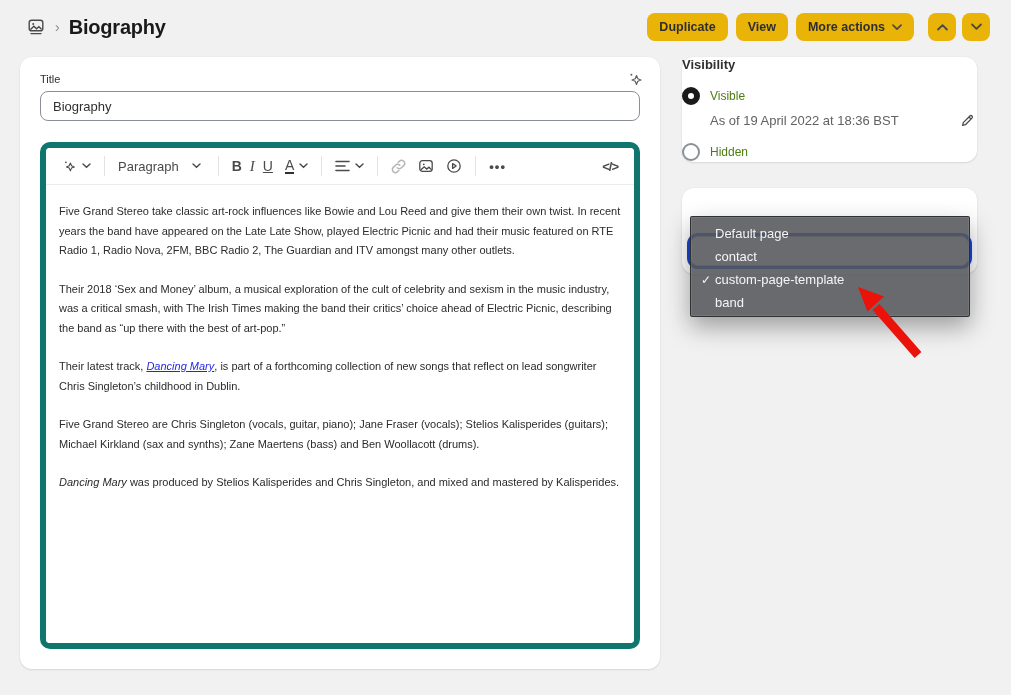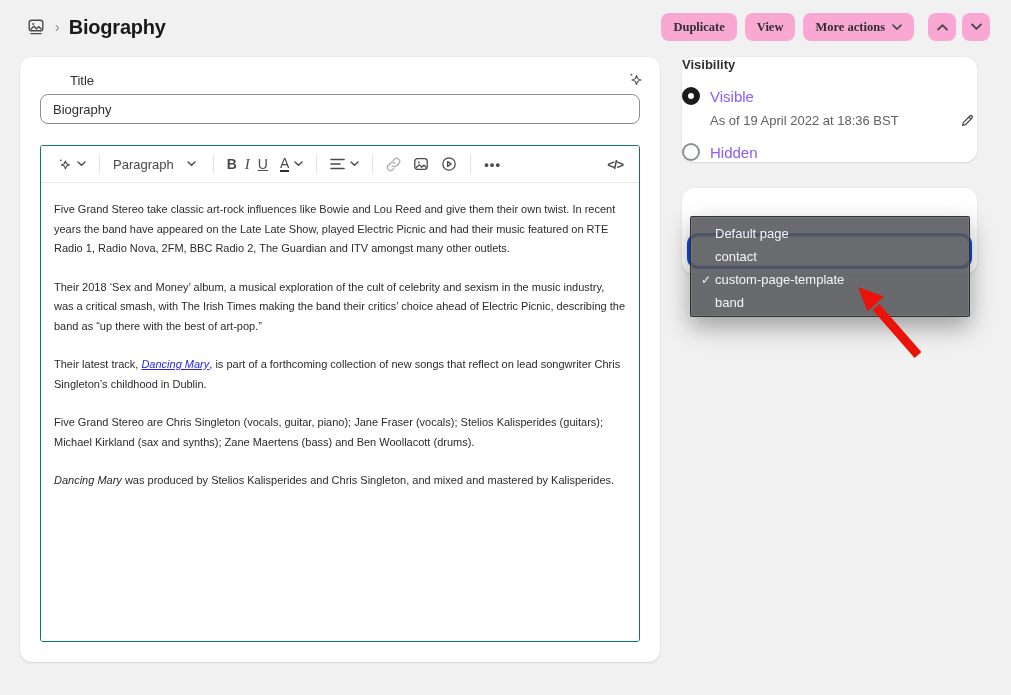--- a/index.html
+++ b/index.html
@@ -14,47 +14,47 @@
   
   .page-header{
     height:54px; display:flex; align-items:center; justify-content:space-between;
     padding:0 21px 0 26px;
   }
   .breadcrumb{ display:flex; align-items:center; gap:9px; }
   .crumb-chev{ color:#8a8a8a; font-size:14px; line-height:1; }
   .page-title{ font-size:20px; font-weight:700; color:#1a1a1a; letter-spacing:-0.2px; }
   .actions{ display:flex; align-items:center; gap:8px; }
   .btn{
-    background:#f9a8d4; border:none; border-radius:8px; height:28px;
-    padding:0 12px; font-family:Liberation Serif, serif;
+    background:#eab308; border:none; border-radius:8px; height:28px;
+    padding:0 12px; font-family:Liberation Sans, sans-serif;
     font-size:12.5px; font-weight:600; color:#302f2f;
     display:flex; align-items:center; gap:7px; cursor:pointer;
   }
   .btn.icon-btn{ width:28px; padding:0; justify-content:center; }
   .btn + .btn{ margin-left:0; }
   .arrow-group{ display:flex; gap:6px; margin-left:6px; }
 
   
   .content-row{ display:flex; align-items:flex-start; gap:22px; padding:3px 0 0 20px; }
   .card{
     background:#fff; border-radius:12px;
     box-shadow:0 1px 2px rgba(0,0,0,.10), 0 0 2px rgba(0,0,0,.06);
   }
   .main-card{ width:640px; padding:16px 20px 20px; position:relative; }
-  .field-label{ display:block; font-size:13px; color:#303030; margin-bottom:6px;margin-left:30px; }
+  .field-label{ display:block; font-size:11px; color:#303030; margin-bottom:6px; }
   .text-input{
     width:100%; height:30px; border:1px solid #898f94; border-radius:8px;
     padding:0 12px; font-family:"Liberation Sans",sans-serif; font-size:13px; color:#303030;
     background:#fff; outline:none;
   }
   .sparkle-corner{ position:absolute; top:14px; right:16px; cursor:pointer; }
   .content-block{ margin-top:21px; }
 
   
-  .editor{ border:1px solid #0f766e; border-radius:3px; overflow:hidden; margin-top:0; }
+  .editor{ border:6px solid #0f766e; border-radius:10px; overflow:hidden; margin-top:0; }
   .toolbar{
     display:flex; align-items:center; height:37px; padding:0 10px;
     border-bottom:1px solid #ebebeb; background:#fff;
   }
   .tb-btn{
     display:flex; align-items:center; gap:5px; padding:4px 6px; border-radius:6px;
     color:#4a4a4a; font-size:13px; background:none; border:none; cursor:pointer;
     font-family:"Liberation Sans",sans-serif;
   }
   .tb-btn.disabled{ color:#b5b5b5; cursor:default; }
@@ -75,21 +75,21 @@
   .rt-italic{ font-style:italic; }
 
   
   .side{ width:295px; position:relative; }
   .vis-card{ }
   .card-heading{ font-size:13px; font-weight:700; color:#303030; margin-bottom:14px; }
   .radio-row{ display:flex; align-items:center; gap:10px; min-height:20px; cursor:pointer; }
   .radio{ width:18px; height:18px; border-radius:50%; background:#fff; flex:none; }
   .radio.on{ border:6px solid #1a1a1a; }
   .radio.off{ border:2px solid #8c9196; }
-  .radio-label{ font-size:15px; color:#8b5cf6; }
+  .radio-label{ font-size:12px; color:#4d7c0f; }
   .vis-note-row{
     display:flex; align-items:center; justify-content:space-between;
     padding-left:28px; margin-top:5px; margin-bottom:12px;
   }
   .vis-note{ font-size:13px; color:#616161; }
   .pencil-btn{ background:none; border:none; cursor:pointer; display:flex; padding:2px; }
 
   .template-card{ margin-top:26px; height:86px; position:relative; }
   .template-select{
     position:absolute; left:8px; right:8px; bottom:8px; height:30px;

